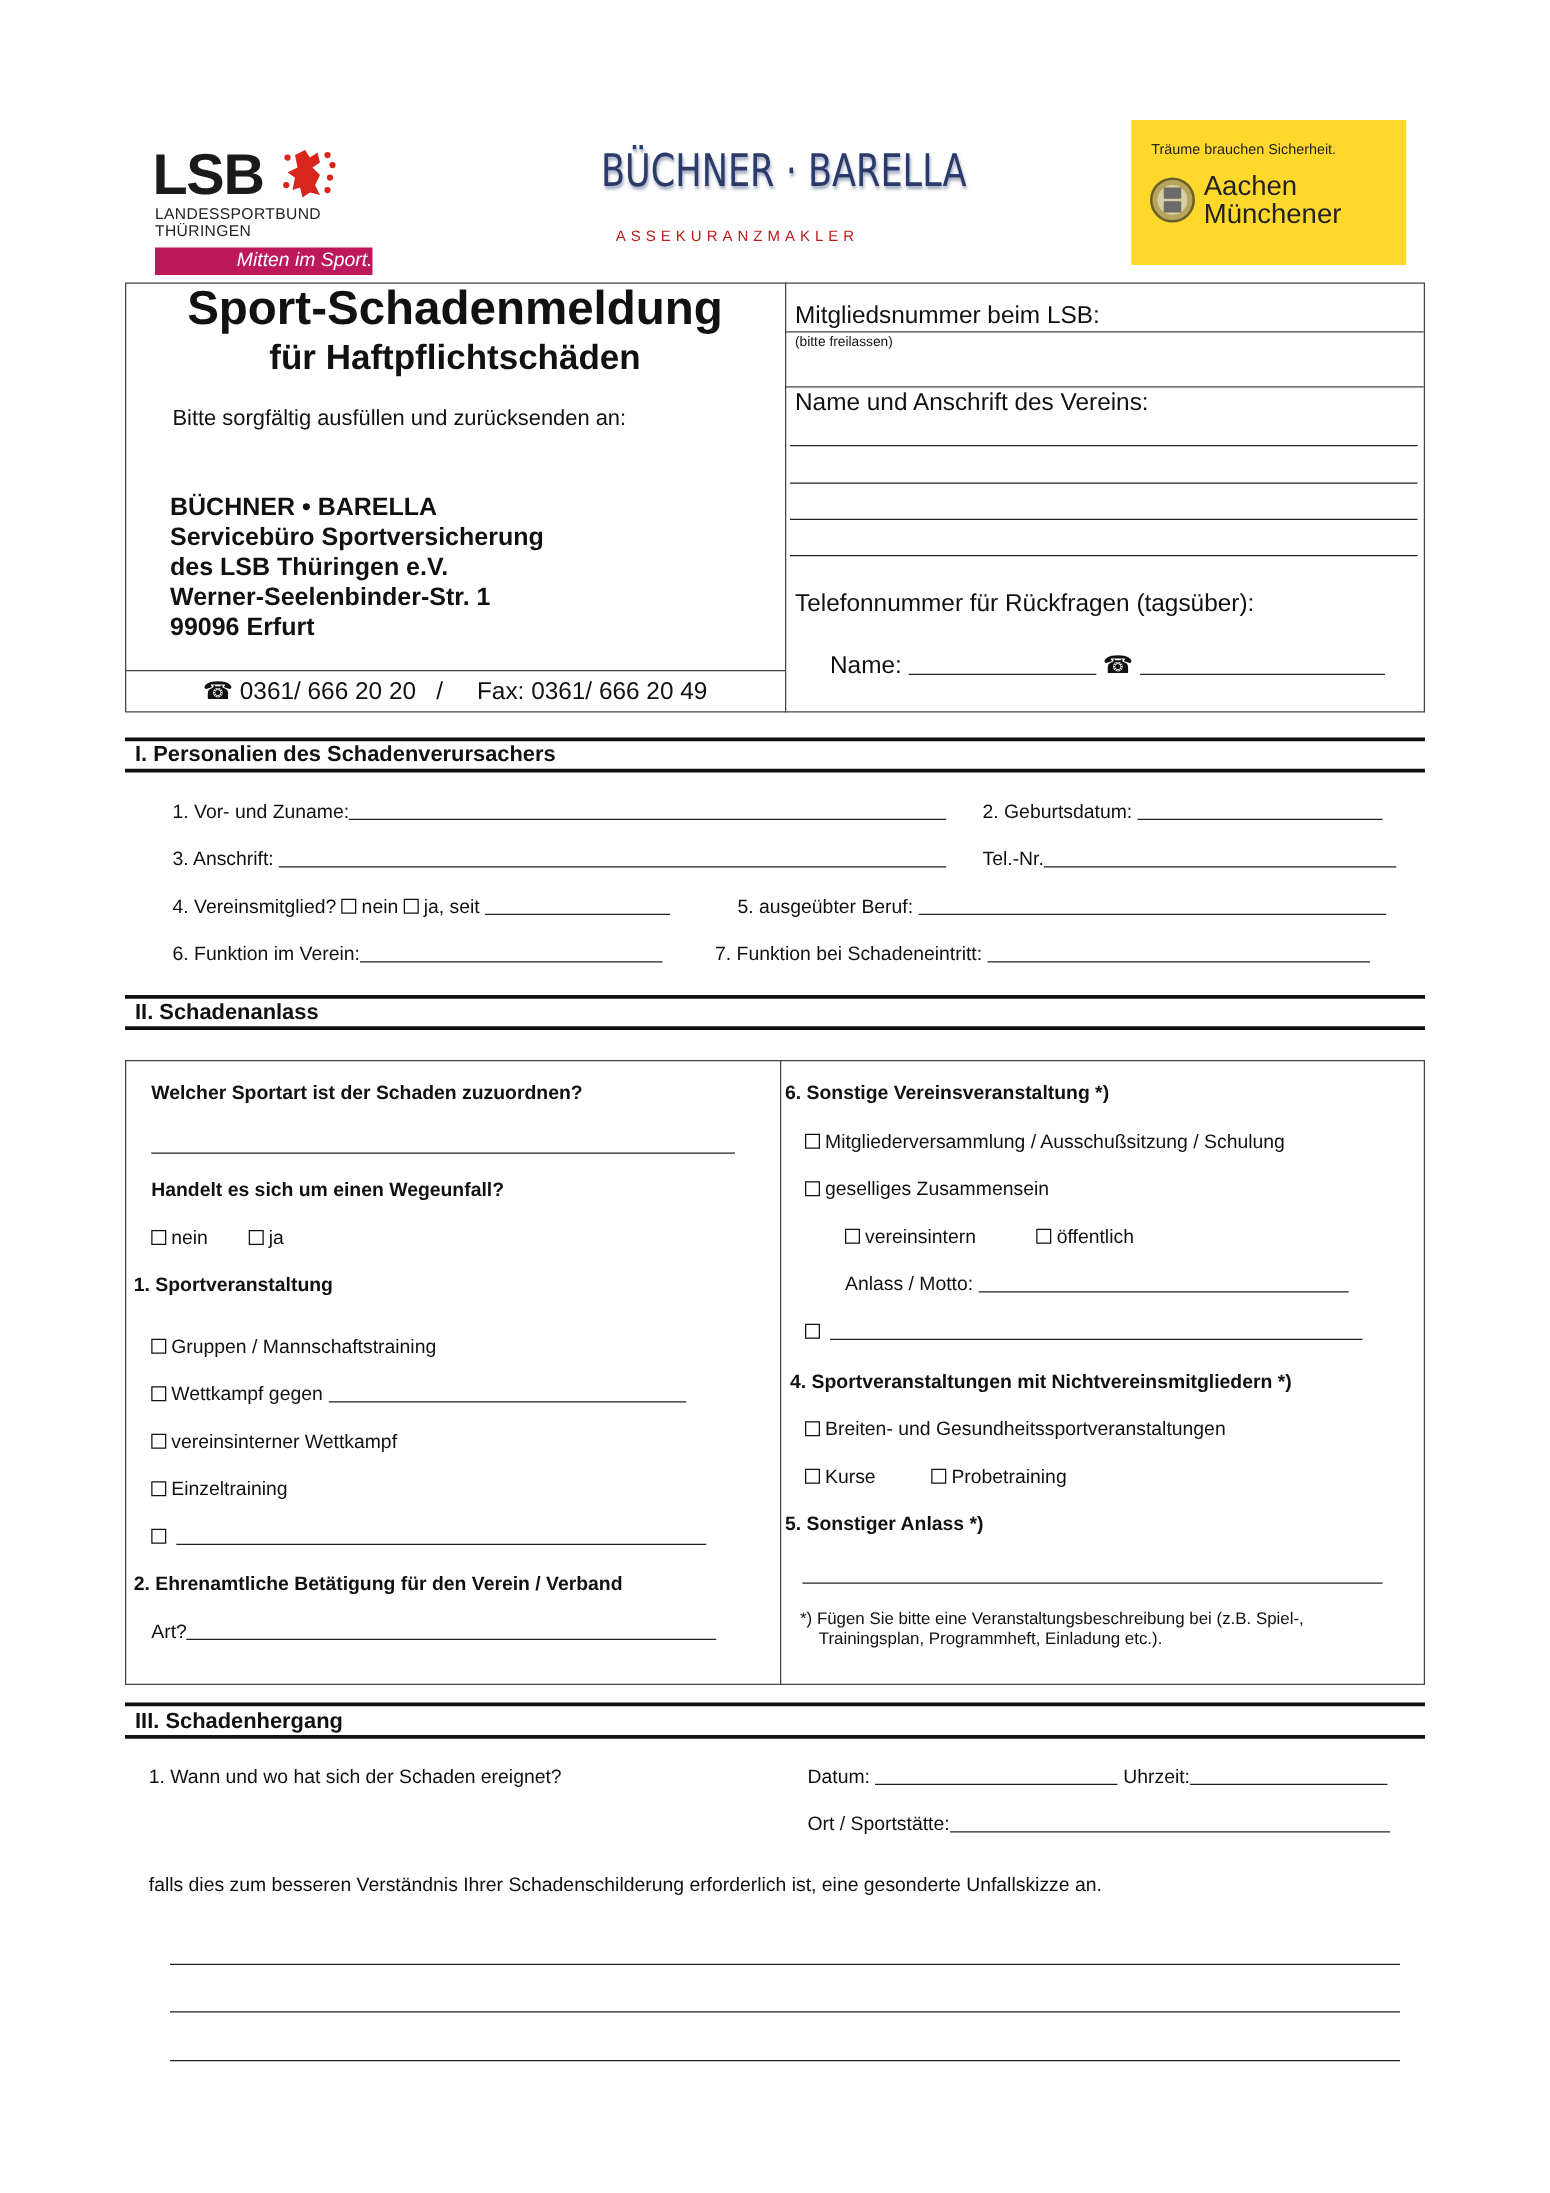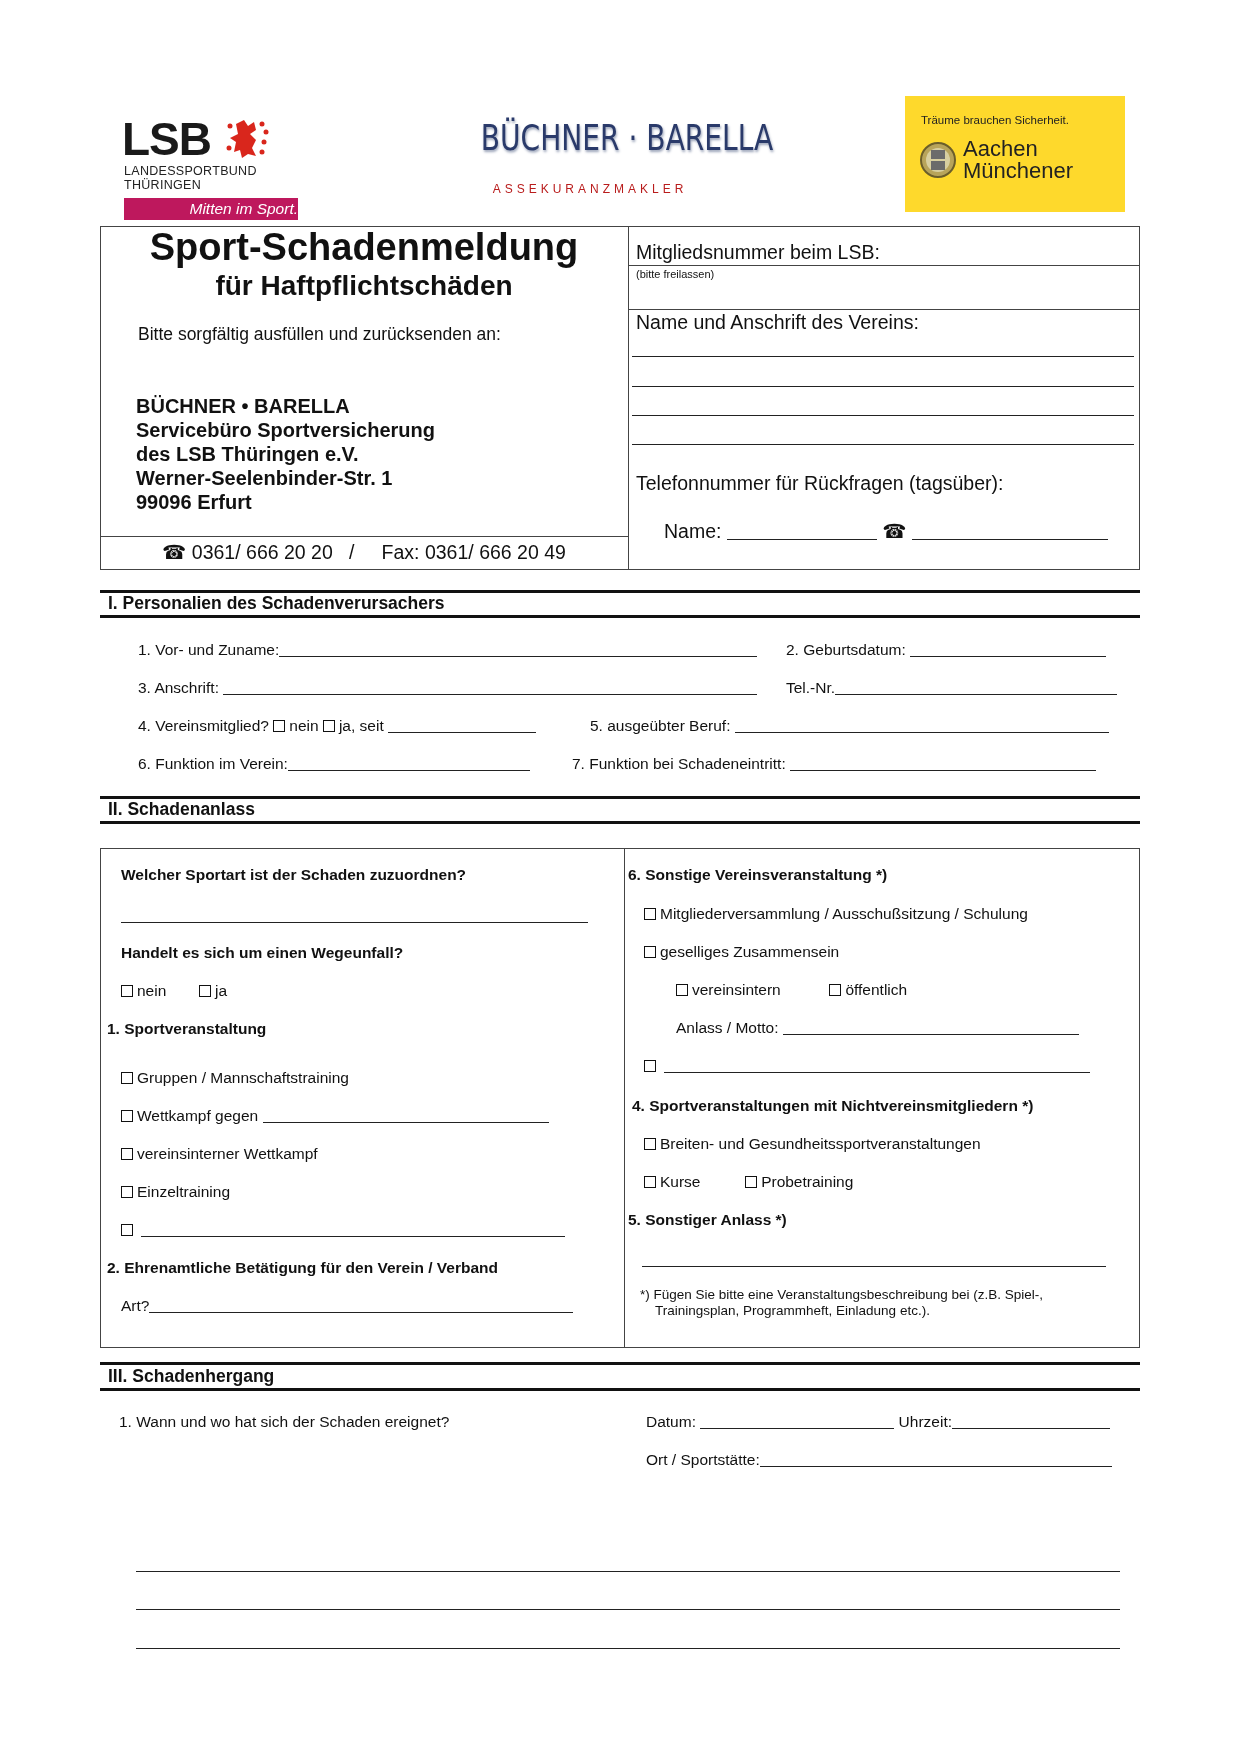--- a/index.html
+++ b/index.html
@@ -248,16 +248,17 @@
 <div class="txt f15" style="left:119px; top:1413px;">1. Wann und wo hat sich der Schaden ereignet?</div>
 <div class="txt f15" style="left:646px; top:1413px;">
   <span>Datum:</span>
   <span class="blank" style="width:194px;"></span>
   <span>Uhrzeit:</span><span class="blank" style="width:158px;"></span>
 </div>
 <div class="txt f15" style="left:646px; top:1451px;">
   <span>Ort / Sportstätte:</span><span class="blank" style="width:352px;"></span>
 </div>
 <div class="txt f15" style="left:119px; top:1499px; line-height:19px;">
+  <div>falls dies zum besseren Verständnis Ihrer Schadenschilderung erforderlich ist, eine gesonderte Unfallskizze an.</div>
 </div>
 <div class="line" style="left:136px; top:1571px; width:984px;"></div>
 <div class="line" style="left:136px; top:1609px; width:984px;"></div>
 <div class="line" style="left:136px; top:1648px; width:984px;"></div>
 
 </body></html>

